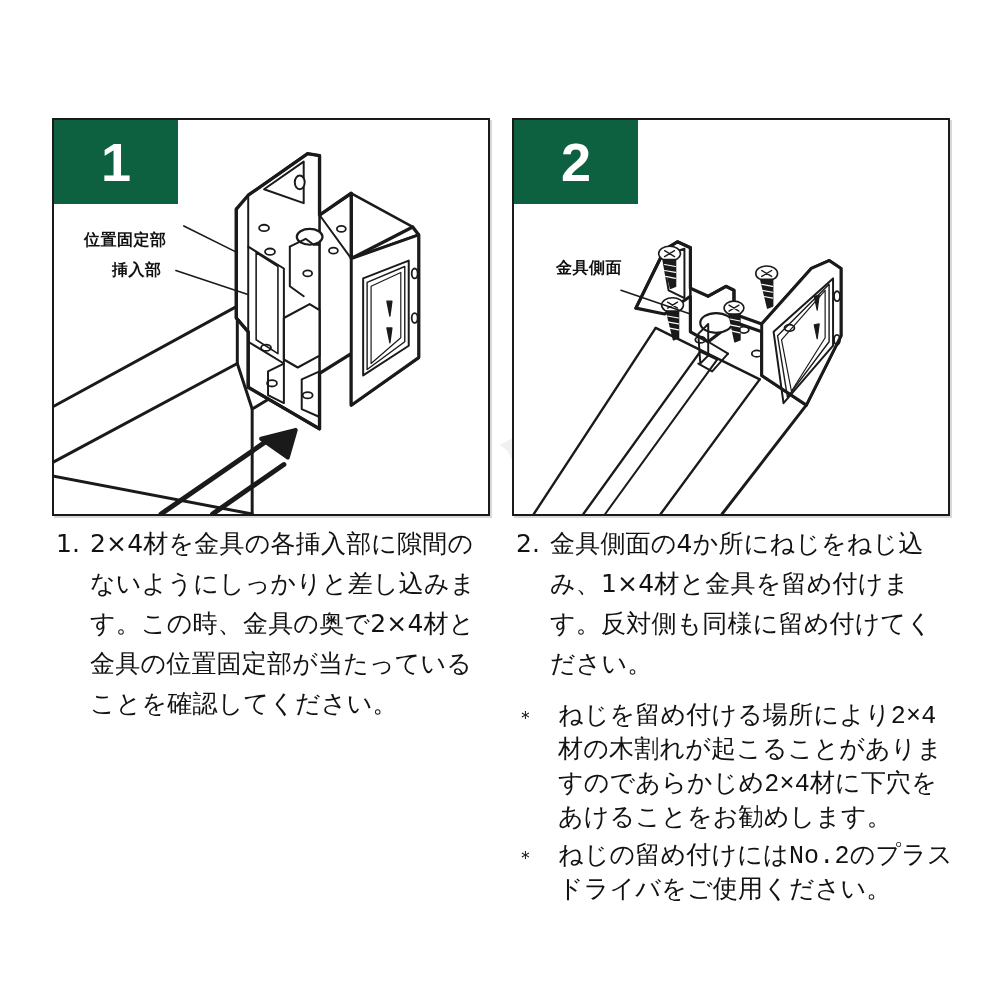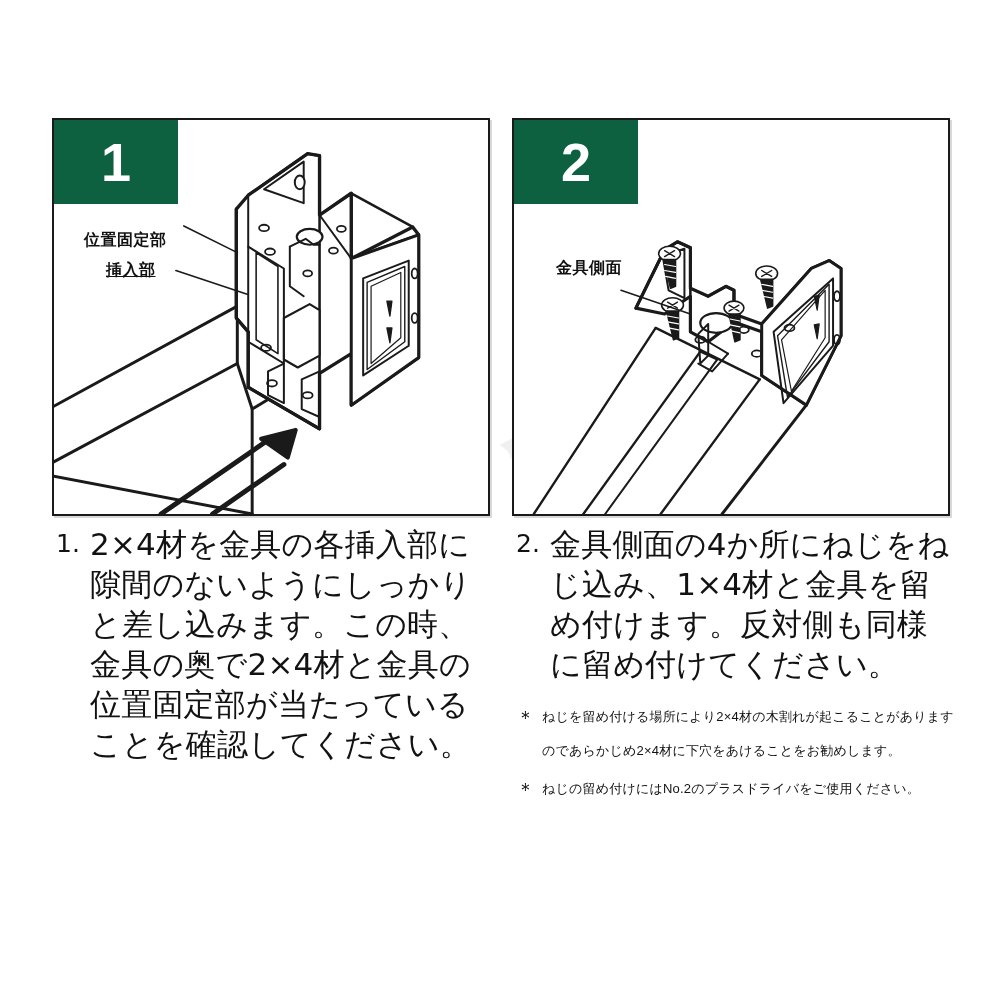--- a/index.html
+++ b/index.html
@@ -82,21 +82,21 @@
     position: absolute;
     font-size: 16px;
     font-weight: 600;
     letter-spacing: 0.5px;
     color: #111;
     white-space: nowrap;
     font-family: "DejaVu Sans", sans-serif;
     z-index: 4;
   }
   #callout-ichi { left: 30px; top: 98px; margin-top: 12px; }
-  #callout-sounyu { left: 52px; top: 140px; text-decoration: underline; }
+  #callout-sounyu { left: 58px; top: 140px; }
   #callout-sokumen { left: 42px; top: 138px; }
 
   
   .steps {
     position: absolute;
     top: 524px;
     z-index: 3;
   }
   #step-col-1 { left: 56px; width: 440px; }
   #step-col-2 { left: 516px; width: 440px; }
@@ -108,21 +108,21 @@
   .step-num {
     flex: 0 0 auto;
     width: 34px;
     font-size: 25px;
     line-height: 40px;
     font-family: "DejaVu Sans", sans-serif;
     color: #121212;
   }
   .step-body {
     flex: 1 1 auto;
-    font-size: 31px;
+    font-size: 25px;
     line-height: 40px;
     letter-spacing: 0.2px;
     font-family: "DejaVu Sans", sans-serif;
     color: #121212;
     text-align: left;
   }
 
   .notes {
     margin-top: 16px;
   }
@@ -134,25 +134,26 @@
   .note-mark {
     flex: 0 0 auto;
     width: 26px;
     font-size: 19px;
     line-height: 34px;
     font-family: "DejaVu Sans", sans-serif;
     color: #121212;
   }
   .note-body {
     flex: 1 1 auto;
-    font-size: 13px;
+    font-size: 25px;
     line-height: 34px;
     letter-spacing: 0.2px;
-    font-family: Liberation Sans, sans-serif;
+    font-family: Liberation Mono, monospace;
     color: #121212;
+    margin-left: 16px;
   }
 
   svg { display: block; }
 </style>
 </head>
 <body>
 
 <div id="page">
 
   <div class="watermark" style="-webkit-text-stroke: 3px rgb(240, 240, 240);">オハラ金物店</div>

